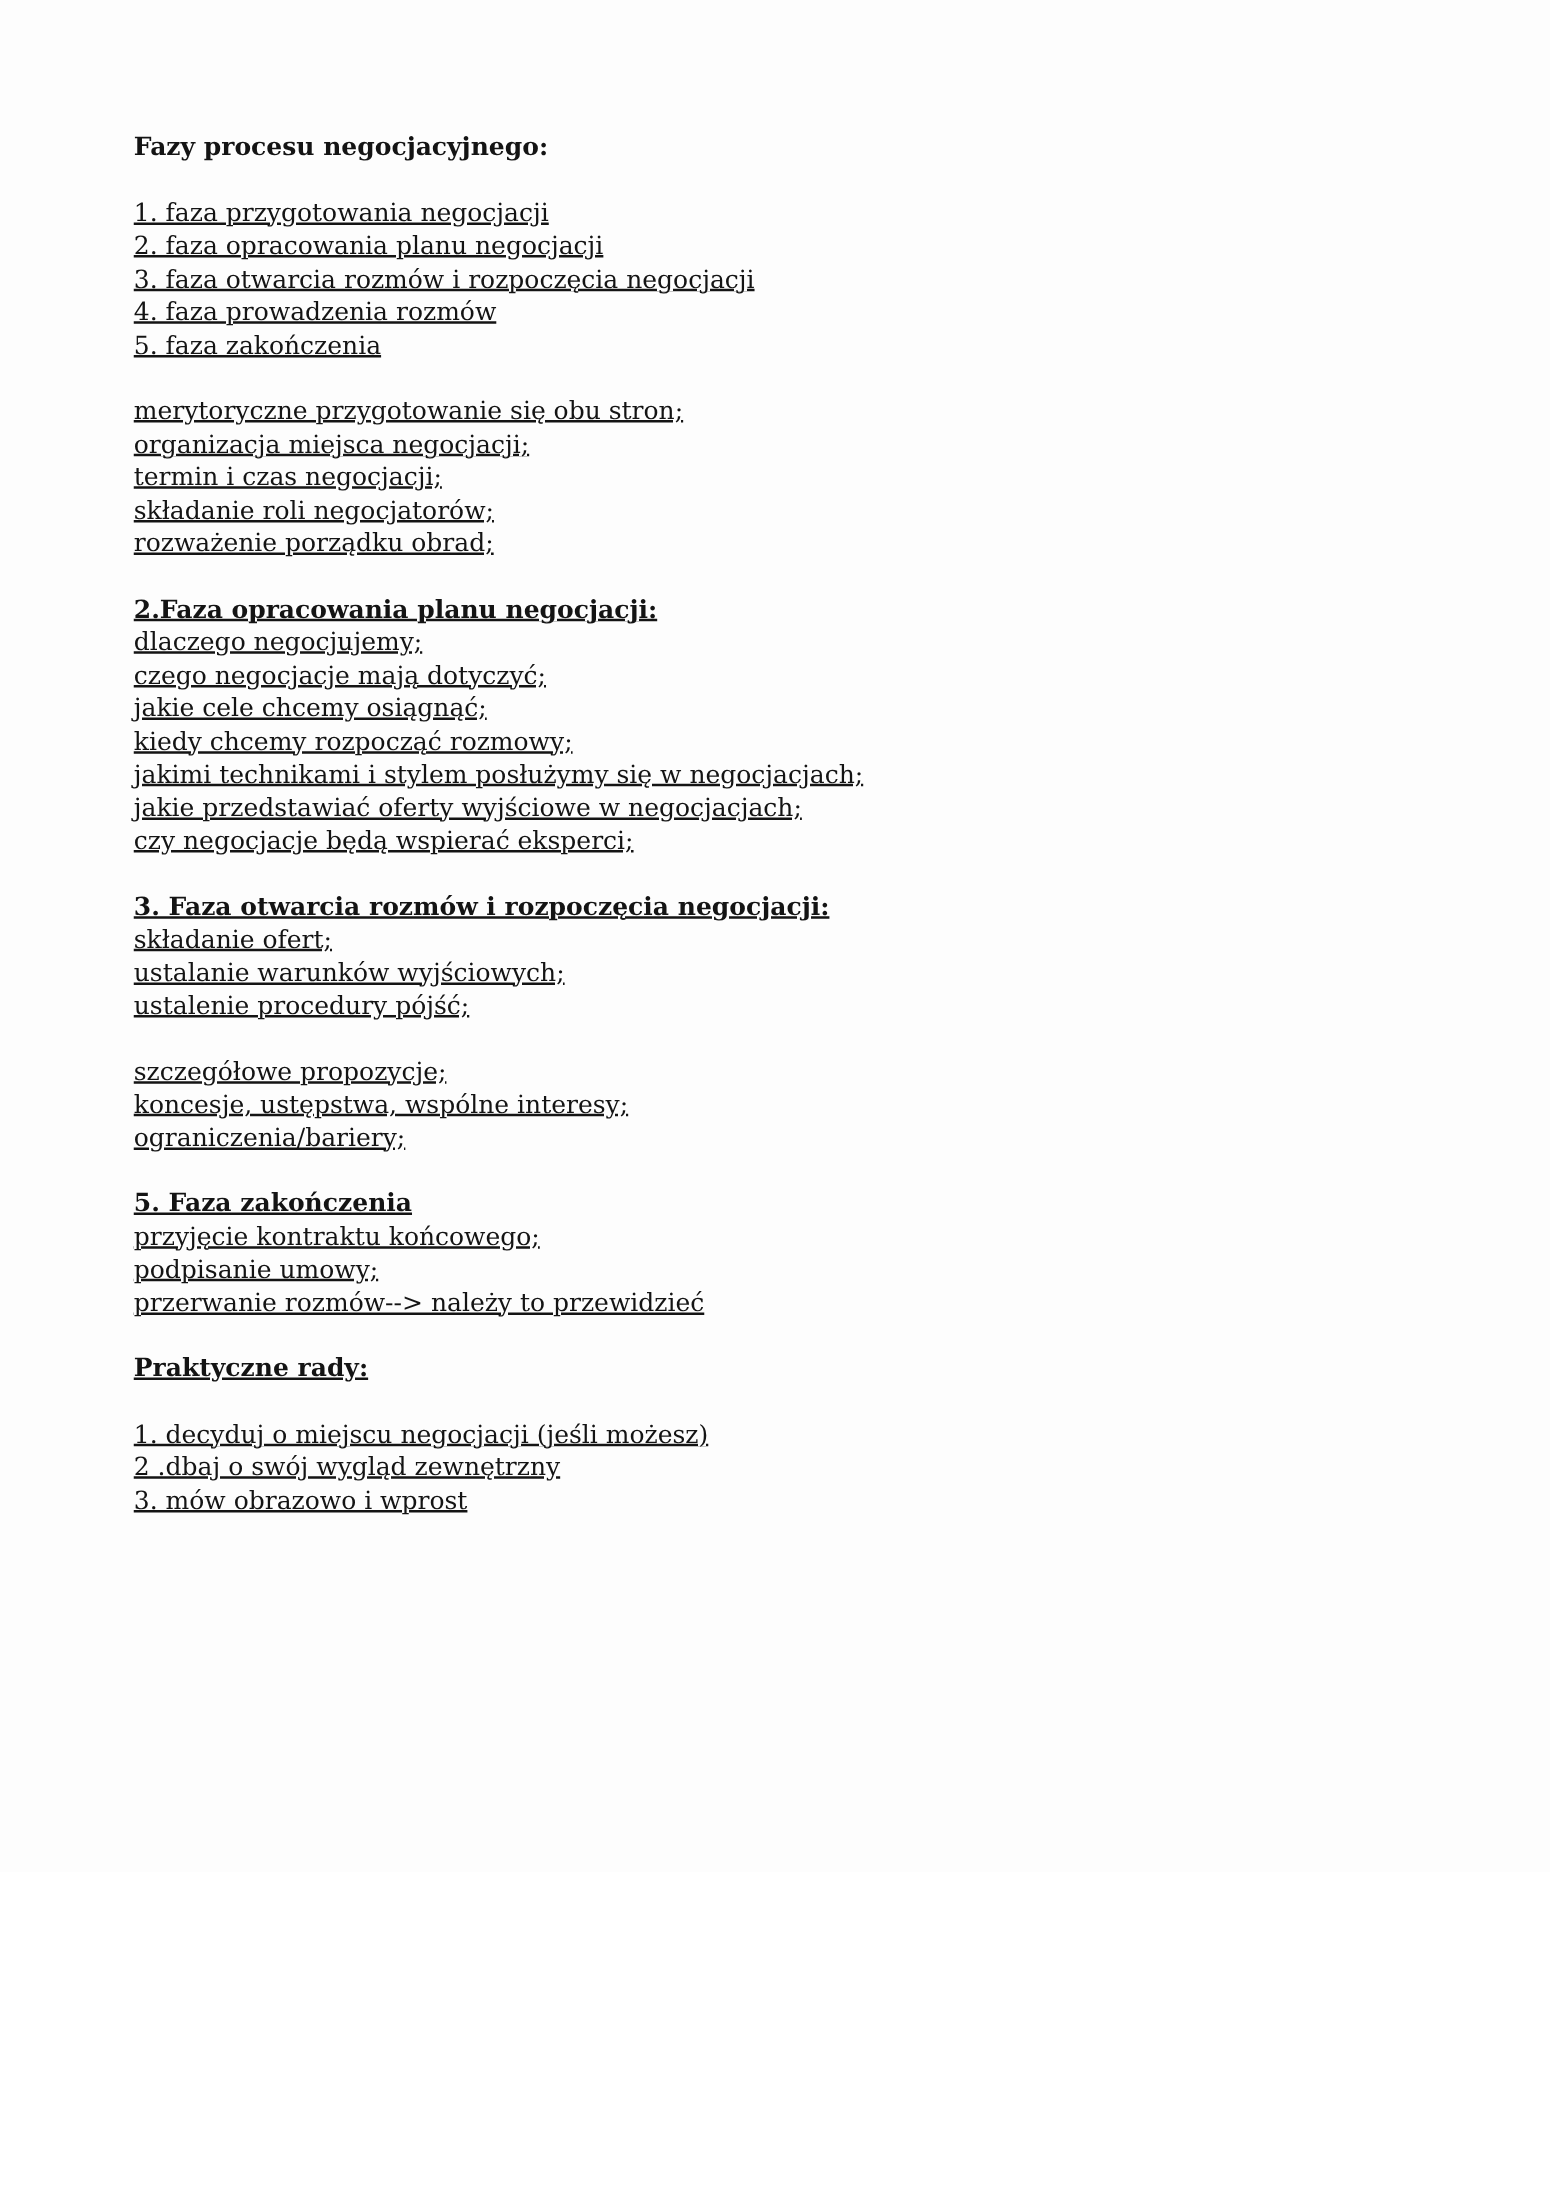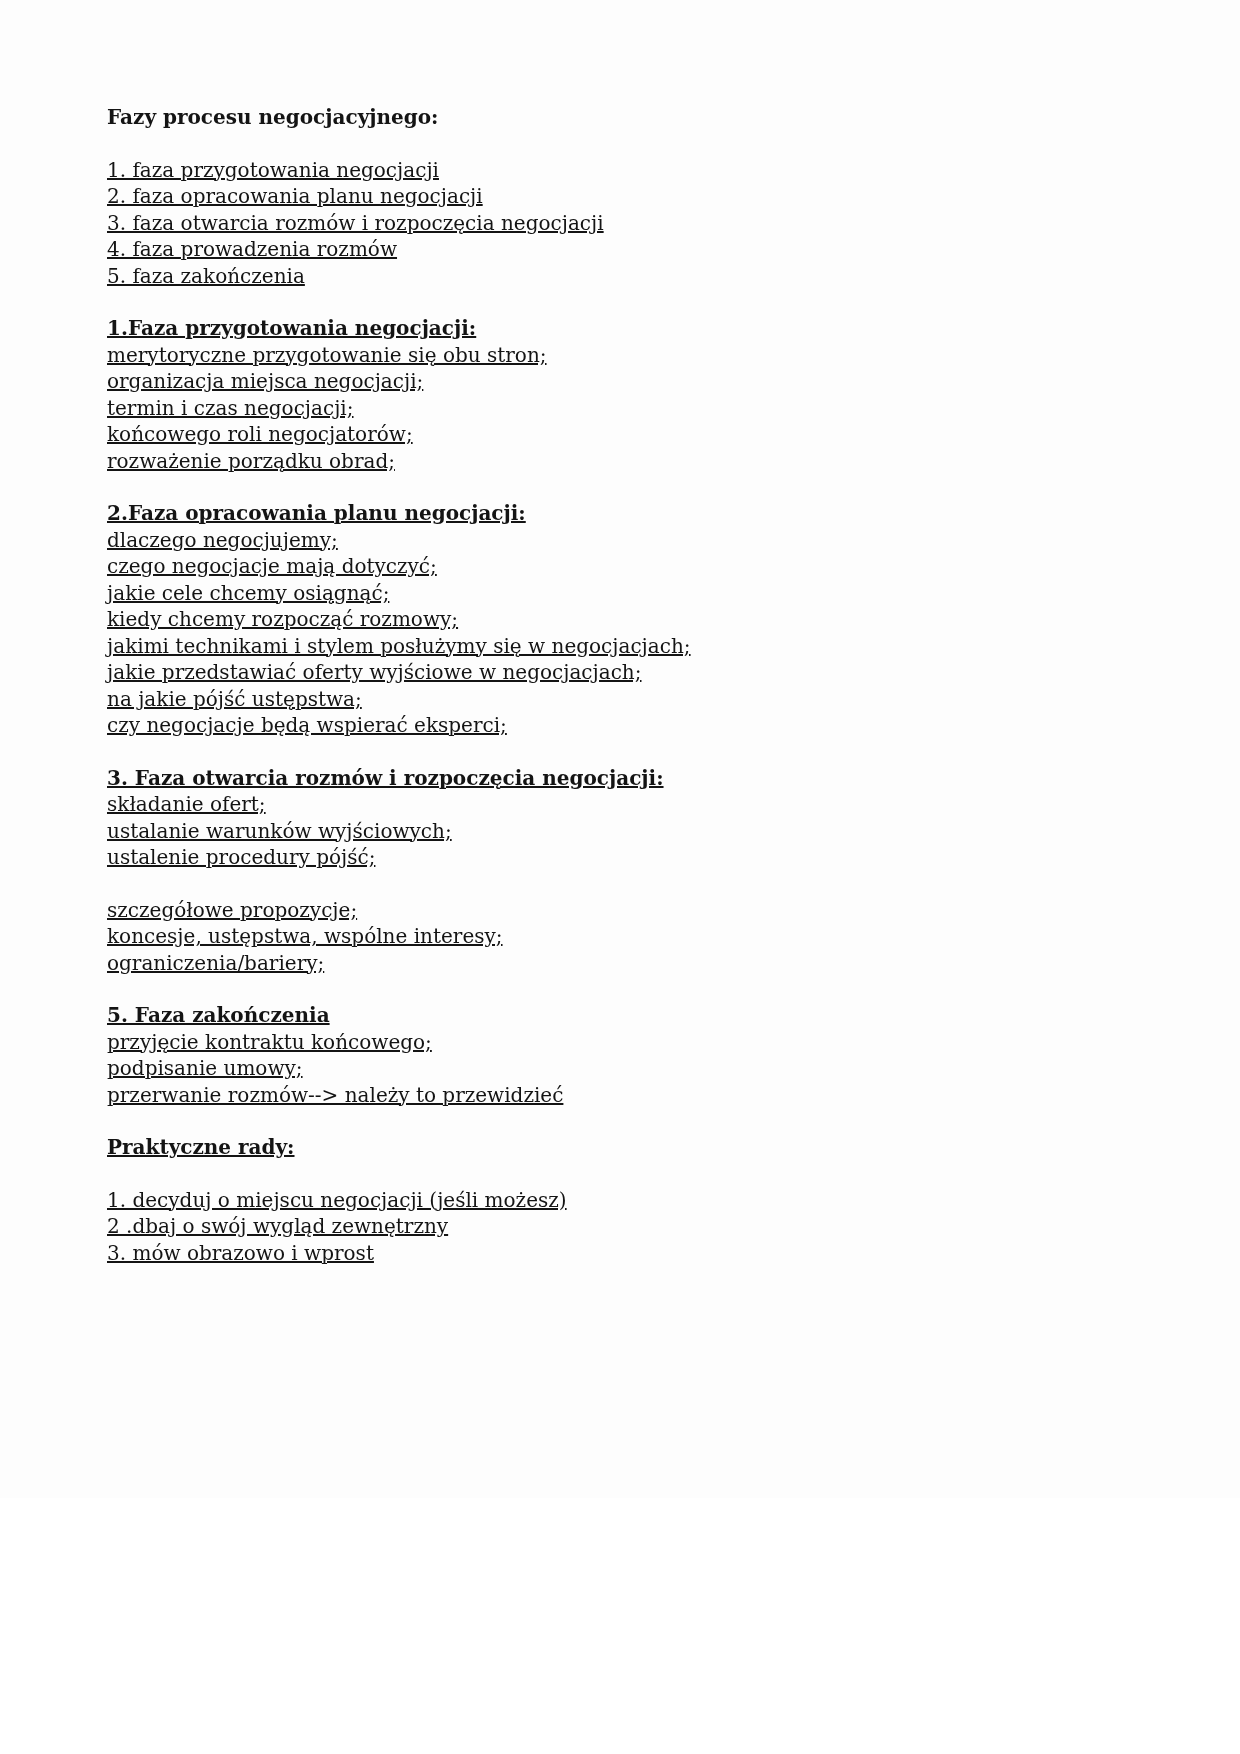--- a/index.html
+++ b/index.html
@@ -42,37 +42,35 @@
 
   <div class="para">
     <span class="line">1. faza przygotowania negocjacji</span>
     <span class="line">2. faza opracowania planu negocjacji</span>
     <span class="line">3. faza otwarcia rozmów i rozpoczęcia negocjacji</span>
     <span class="line">4. faza prowadzenia rozmów</span>
     <span class="line">5. faza zakończenia</span>
   </div>
 
   <div class="para">
-    <span class="line heading">1.Faza przygotowania negocjacji:</span>
     <span class="line">merytoryczne przygotowanie się obu stron;</span>
     <span class="line">organizacja miejsca negocjacji;</span>
     <span class="line">termin i czas negocjacji;</span>
-    <span class="line">końcowego roli negocjatorów;</span>
+    <span class="line">składanie roli negocjatorów;</span>
     <span class="line">rozważenie porządku obrad;</span>
   </div>
 
   <div class="para">
     <span class="line heading">2.Faza opracowania planu negocjacji:</span>
     <span class="line">dlaczego negocjujemy;</span>
     <span class="line">czego negocjacje mają dotyczyć;</span>
     <span class="line">jakie cele chcemy osiągnąć;</span>
     <span class="line">kiedy chcemy rozpocząć rozmowy;</span>
     <span class="line">jakimi technikami i stylem posłużymy się w negocjacjach;</span>
     <span class="line">jakie przedstawiać oferty wyjściowe w negocjacjach;</span>
-    <span class="line">na jakie pójść ustępstwa;</span>
     <span class="line">czy negocjacje będą wspierać eksperci;</span>
   </div>
 
   <div class="para">
     <span class="line heading">3. Faza otwarcia rozmów i rozpoczęcia negocjacji:</span>
     <span class="line">składanie ofert;</span>
     <span class="line">ustalanie warunków wyjściowych;</span>
     <span class="line">ustalenie procedury pójść;</span>
   </div>
 

